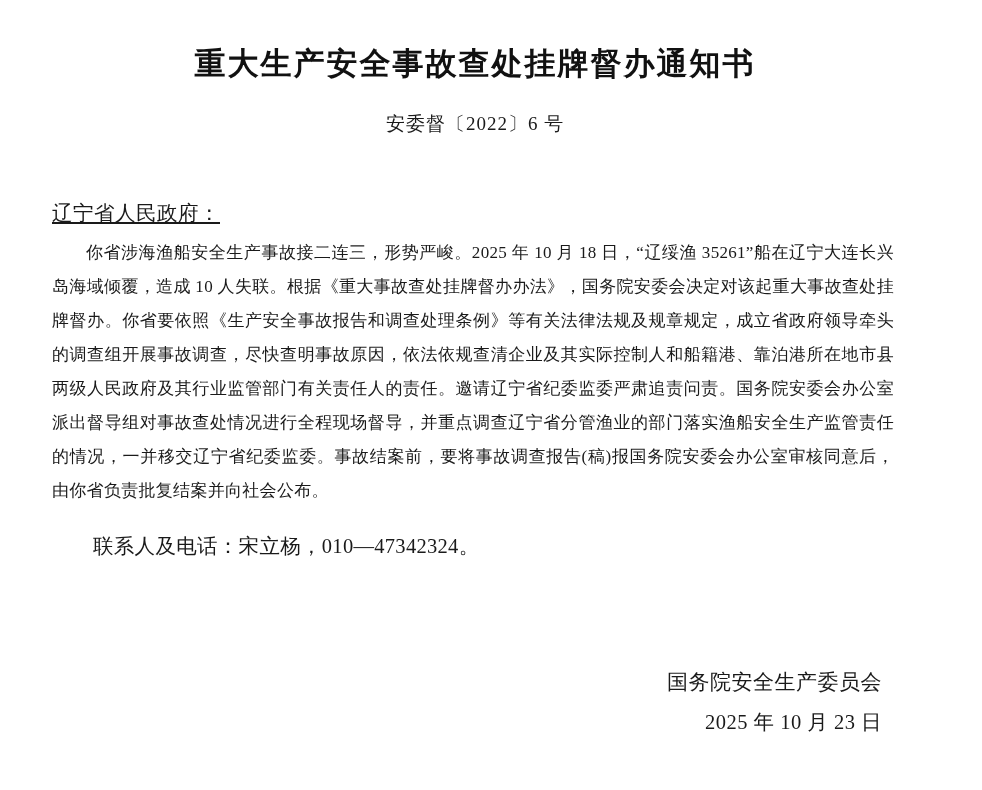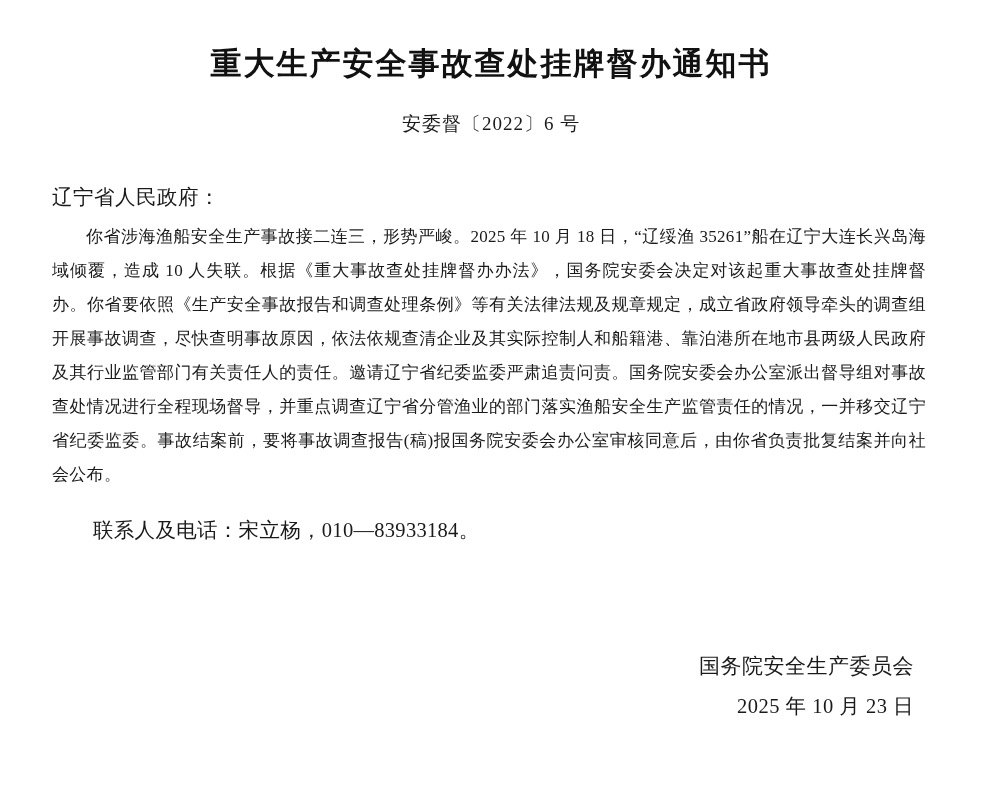--- a/index.html
+++ b/index.html
@@ -11,44 +11,45 @@
     width: 982px;
     height: 790px;
     font-family: "Liberation Serif", "DejaVu Serif", serif;
     color: #1a1a1a;
     overflow: hidden;
   }
   .page {
     width: 982px;
     height: 790px;
     box-sizing: border-box;
-    padding: 28px 52px 20px 52px;
+    padding: 28px 84px 20px 52px;
     position: relative;
   }
   .doc-title {
     text-align: center;
     font-size: 31px;
     font-weight: bold;
     letter-spacing: 2px;
     margin: 14px 0 0 0;
     line-height: 1.4;
     color: #111;
   }
   .doc-number {
     text-align: center;
     font-size: 19px;
     margin-top: 26px;
     letter-spacing: 1px;
     color: #1a1a1a;
   }
   .recipient {
-    margin-top: 44px;
+    margin-top: 60px;
     font-size: 20.5px;
     line-height: 1.6;
     letter-spacing: 0.5px;
+    text-decoration: underline;
   }
   .body-para {
     font-size: 17px;
     line-height: 2.0;
     text-align: justify;
     text-justify: inter-ideograph;
     text-indent: 2em;
     margin: 6px 4px 0 0;
     letter-spacing: 0.3px;
   }
@@ -81,19 +82,19 @@
 <div class="page">
 
   <h1 class="doc-title">重大生产安全事故查处挂牌督办通知书</h1>
 
   <div class="doc-number">安委督〔2022〕6 号</div>
 
   <div class="recipient">辽宁省人民政府：</div>
 
   <p class="body-para">你省涉海渔船安全生产事故接二连三，形势严峻。2025 年 10 月 18 日，“辽绥渔 35261”船在辽宁大连长兴岛海域倾覆，造成 10 人失联。根据《重大事故查处挂牌督办办法》，国务院安委会决定对该起重大事故查处挂牌督办。你省要依照《生产安全事故报告和调查处理条例》等有关法律法规及规章规定，成立省政府领导牵头的调查组开展事故调查，尽快查明事故原因，依法依规查清企业及其实际控制人和船籍港、靠泊港所在地市县两级人民政府及其行业监管部门有关责任人的责任。邀请辽宁省纪委监委严肃追责问责。国务院安委会办公室派出督导组对事故查处情况进行全程现场督导，并重点调查辽宁省分管渔业的部门落实渔船安全生产监管责任的情况，一并移交辽宁省纪委监委。事故结案前，要将事故调查报告(稿)报国务院安委会办公室审核同意后，由你省负责批复结案并向社会公布。</p>
 
-  <p class="contact-para">联系人及电话：宋立杨，010—83933184。</p>
+  <p class="contact-para">联系人及电话：宋立杨，010—47342324。</p>
 
   <div class="signature">国务院安全生产委员会</div>
 
   <div class="sig-date">2025 年 10 月 23 日</div>
 
 </div>
 
 </body></html>

